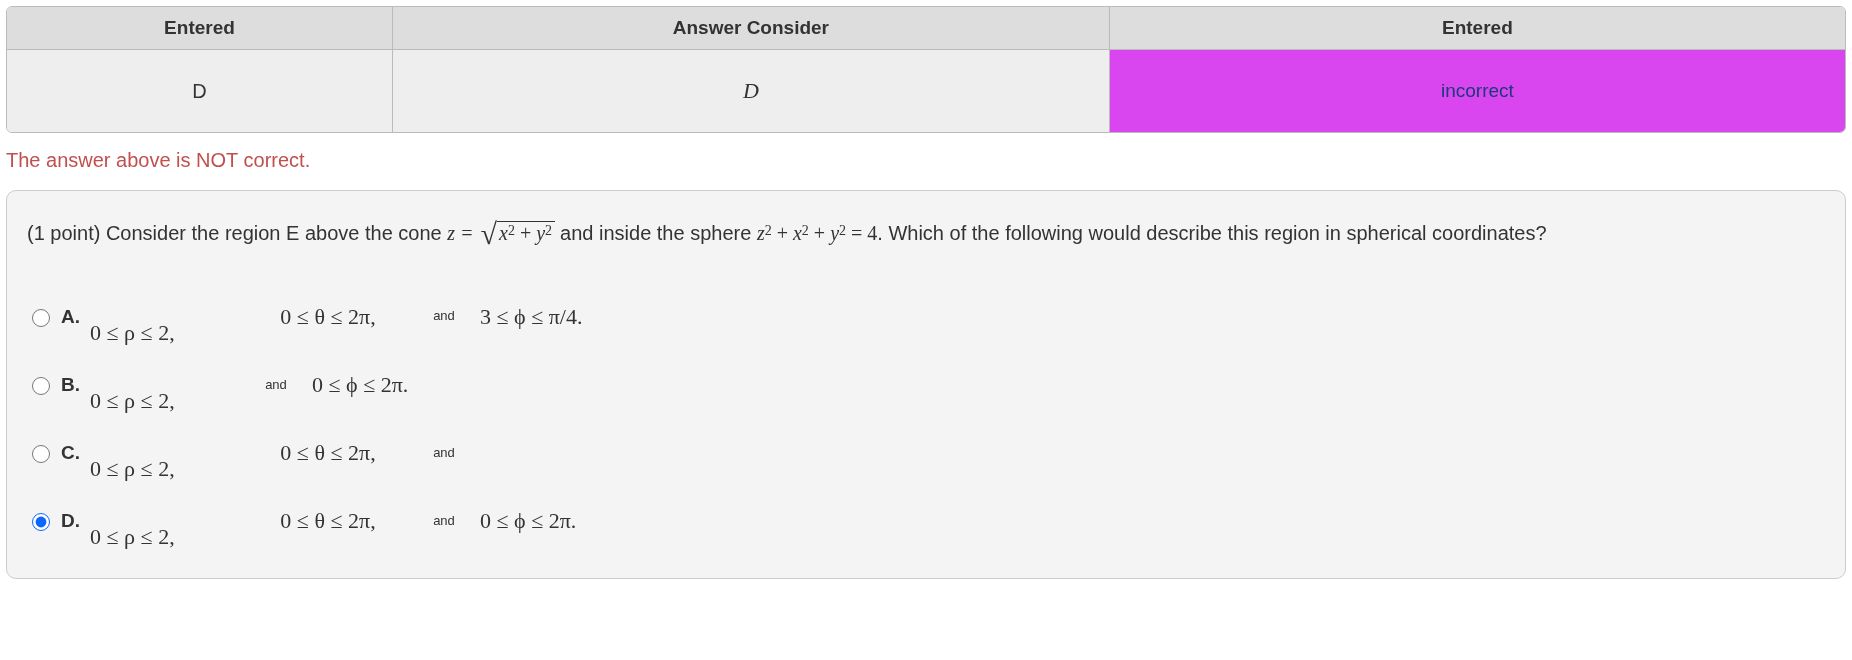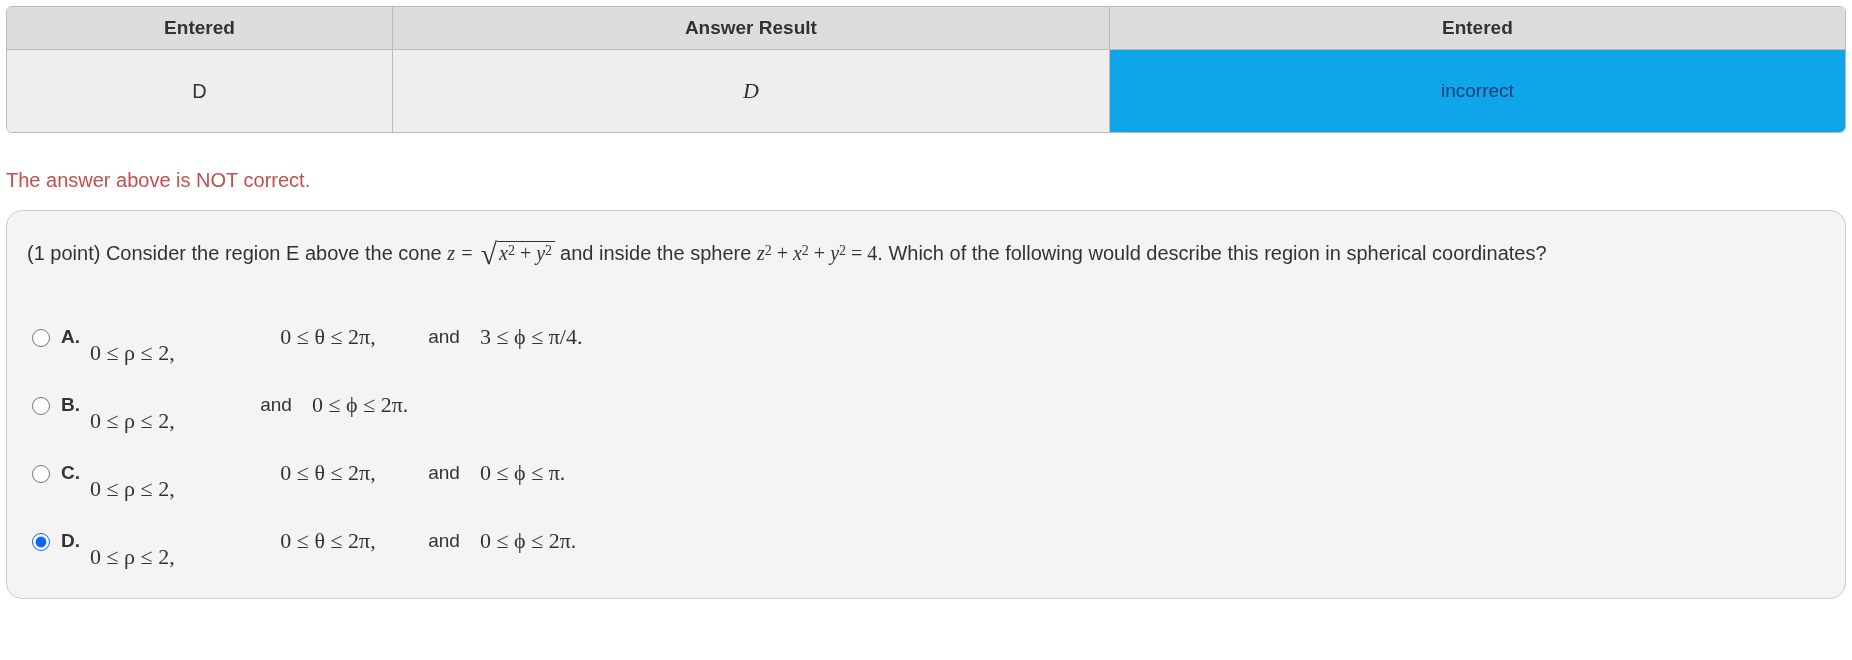--- a/index.html
+++ b/index.html
@@ -32,37 +32,37 @@
   .result-table th:last-child { border-right: none; }
   .result-table td {
     padding: 28px 12px;
     text-align: center;
     border-right: 1px solid #bbb;
     font-size: 20px;
     background: #eeeeee;
   }
   .result-table td:last-child { border-right: none; }
   .result-table td.incorrect {
-    background: #0ea5e9;
+    background: #d946ef;
     color: #1b3a7a;
     font-size: 19px;
   }
   .result-table td.preview {
     font-family: "Times New Roman", serif;
     font-style: italic;
     font-size: 22px;
   }
   .feedback {
     color: #c0504d;
     font-size: 20px;
-    margin: 36px 0 18px 0;
+    margin: 16px 0 18px 0;
   }
   .problem {
     border: 1px solid #ccc;
-    border-radius: 16px;
+    border-radius: 10px;
     background: #f4f4f4;
     padding: 20px 20px 22px 20px;
     font-size: 20px;
     line-height: 1.55;
   }
   .problem-question {
     margin-bottom: 26px;
   }
   .choices {
     font-family: "Times New Roman", serif;
@@ -96,33 +96,33 @@
     font-size: 30px;
     vertical-align: -4px;
   }
   .sqrt-body {
     border-top: 1.5px solid #333;
     padding: 0 3px 0 2px;
     display: inline-block;
     line-height: 1.1;
   }
   sup { font-size: 0.7em; vertical-align: 5px; }
-  .col-and { display:inline-block; width:56px; text-align:center; font-family: Arial, Helvetica, sans-serif; font-style:normal; font-size:19px; }
+  .col-and { display:inline-block; width:56px; text-align:center; font-family: Arial, Helvetica, sans-serif; font-style:normal; font-size:13px; }
   .col1 { display:inline-block; min-width:150px;margin-top:32px; }
   .col2 { display:inline-block; min-width:160px;text-align:center; }
   .col3 { display:inline-block; min-width:170px; }
 </style>
 </head>
 <body>
 
 <table class="result-table">
   <thead>
     <tr>
       <th style="width:21%">Entered</th>
-      <th style="width:39%">Answer Result</th>
+      <th style="width:39%">Answer Consider</th>
       <th style="width:40%">Entered</th>
     </tr>
   </thead>
   <tbody>
     <tr>
       <td>D</td>
       <td class="preview">D</td>
       <td class="incorrect">incorrect</td>
     </tr>
   </tbody>
@@ -158,21 +158,20 @@
       <span class="math col1">0 ≤ ρ ≤ 2,</span>
       <span class="col-and">and</span>
       <span class="math col3">0 ≤ ϕ ≤ 2π.</span>
     </div>
     <div class="choice-row">
       <input type="radio" name="ans" style="">
       <span class="choice-label">C.</span>
       <span class="math col1">0 ≤ ρ ≤ 2,</span>
       <span class="math col2">0 ≤ θ ≤ 2π,</span>
       <span class="col-and">and</span>
-      <span class="math col3">0 ≤ ϕ ≤ π.</span>
     </div>
     <div class="choice-row">
       <input type="radio" name="ans" checked="" style="">
       <span class="choice-label">D.</span>
       <span class="math col1">0 ≤ ρ ≤ 2,</span>
       <span class="math col2">0 ≤ θ ≤ 2π,</span>
       <span class="col-and">and</span>
       <span class="math col3">0 ≤ ϕ ≤ 2π.</span>
     </div>
   </div>

